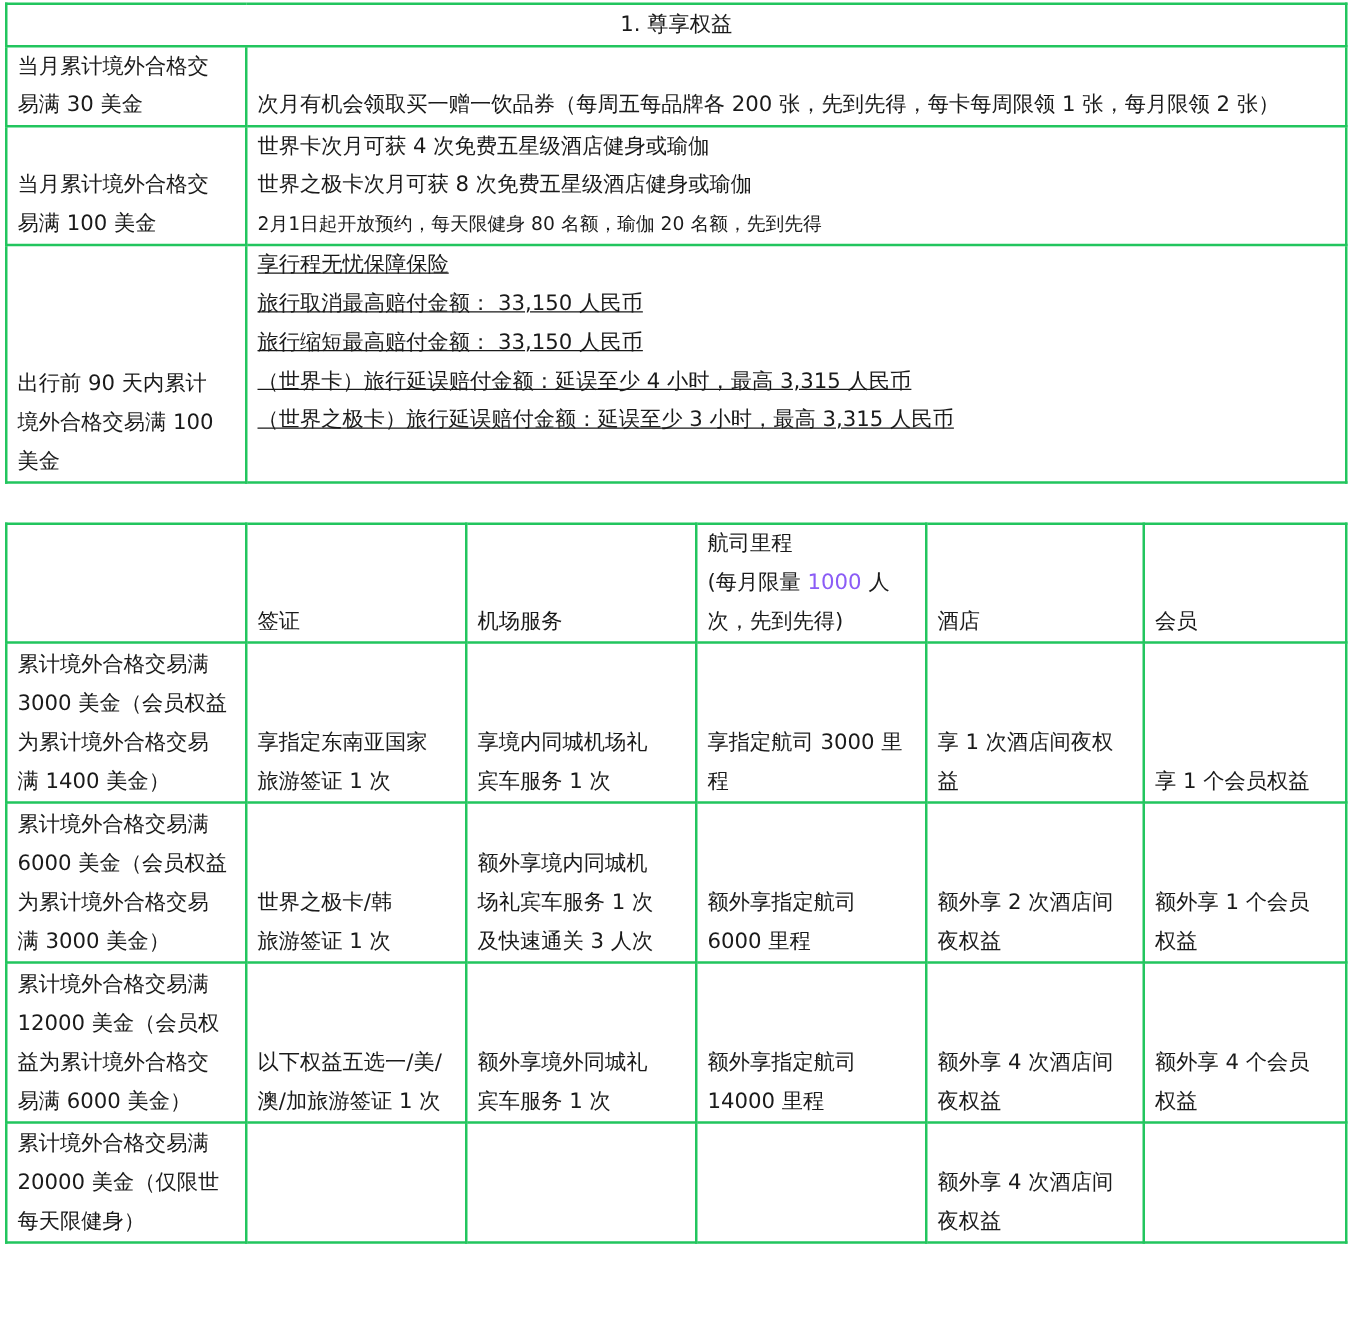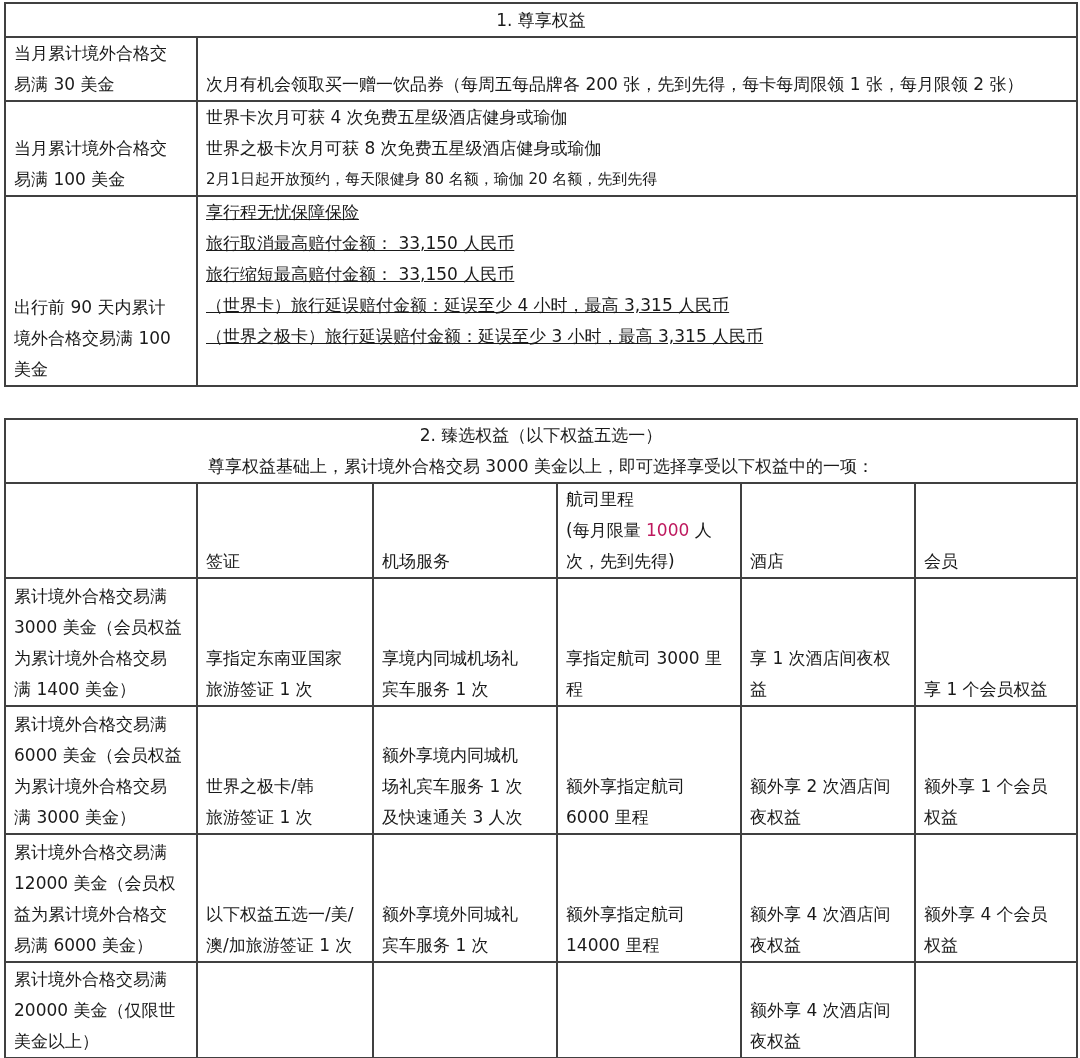--- a/index.html
+++ b/index.html
@@ -1,24 +1,24 @@
 <!DOCTYPE html>
 <html><head>
   <meta charset="utf-8">
   <style>
     html, body { margin: 0; padding: 0; background: #ffffff; }
     body { width: 1080px; height: 1058px; position: relative; overflow: hidden;
       font-family: "DejaVu Sans", "Liberation Sans", sans-serif; color: #1a1a1a; font-size: 17px; }
     table { border-collapse: collapse; position: absolute; left: 4px; table-layout: fixed; }
-    td { border: 2px solid #404040; padding: 0 8px; vertical-align: bottom; line-height: 31px; }
+    td { border: 2px solid #22c55e; padding: 0 8px; vertical-align: bottom; line-height: 31px; }
     .t1 { top: 2px; width: 1074px; }
     .t2 { top: 418px; width: 1074px; }
     .center { text-align: center; vertical-align: middle; }
     .italic { font-size: 15px; }
-    .red { color: #be185d; }
+    .red { color: #8b5cf6; }
     .line { display: block; white-space: nowrap; }
     .tl { vertical-align: top; text-decoration: underline; }
   </style>
 </head>
 <body>
 
 <table class="t1">
   <colgroup>
       <col style="width:192px">
       <col>
@@ -67,26 +67,20 @@
 <table class="t2">
   <colgroup>
     <col style="width:192px">
       <col style="width:176px">
       <col style="width:184px">
     <col style="width:184px">
       <col style="width:174px">
       <col>
   </colgroup>
   <tbody>
-      <tr style="height:64px">
-    <td colspan="6" class="center">
-      <span class="line">2.    臻选权益（以下权益五选一）</span>
-      <span class="line">尊享权益基础上，累计境外合格交易 3000 美金以上，即可选择享受以下权益中的一项：</span>
-    </td>
-  </tr>
   <tr style="height:94px">
     <td></td>
     <td>签证</td>
     <td>机场服务</td>
     <td>
       <span class="line">航司里程</span>
       <span class="line">
         <span>(每月限量 </span><span class="red">1000</span><span> 人</span>
       </span>
       <span class="line">次，先到先得)</span>
@@ -179,21 +173,21 @@
     <td>
           <span class="line">额外享 4 个会员</span>
           <span class="line">权益</span>
         </td>
   </tr>
 
   <tr style="height:96px">
     <td>
       <span class="line">累计境外合格交易满</span>
       <span class="line">20000 美金（仅限世</span>
-      <span class="line">美金以上）</span>
+      <span class="line">每天限健身）</span>
     </td>
     <td></td>
     <td></td>
     <td></td>
     <td>
           <span class="line">额外享 4 次酒店间</span>
           <span class="line">夜权益</span>
         </td>
     <td></td>
   </tr>

